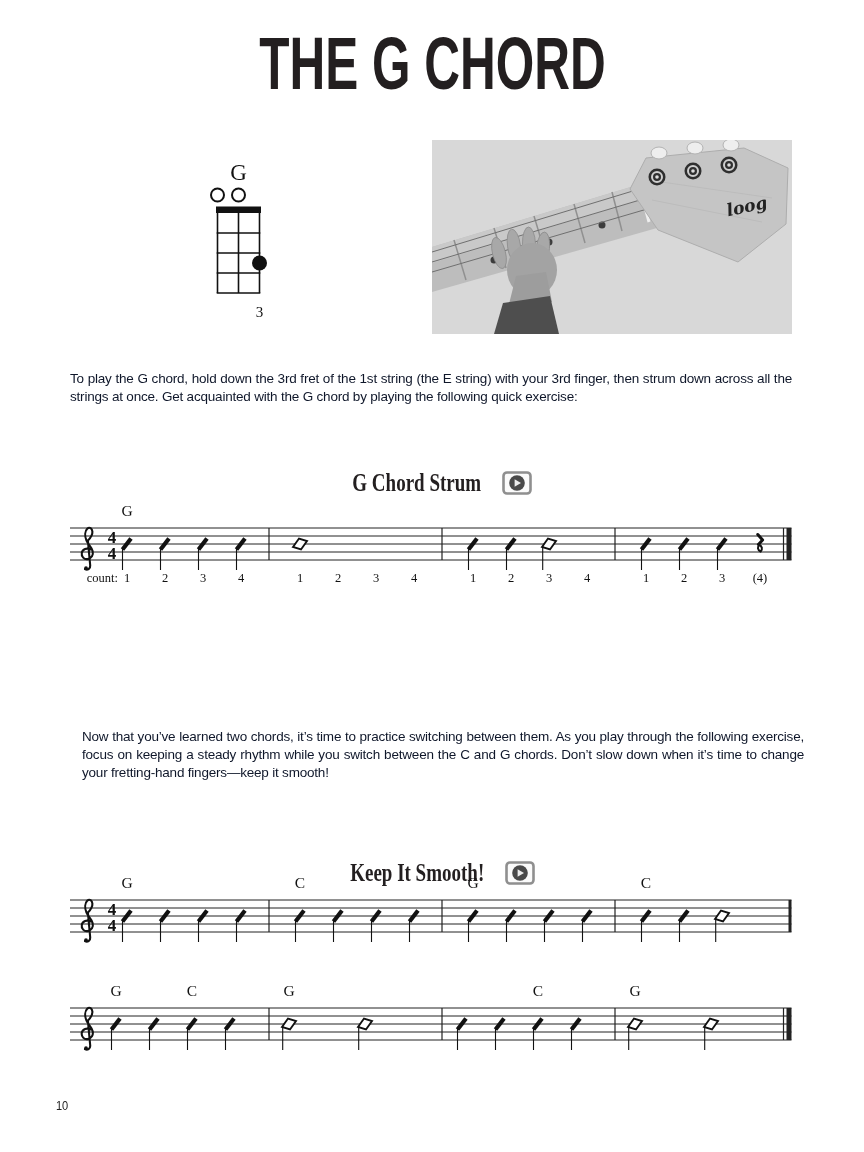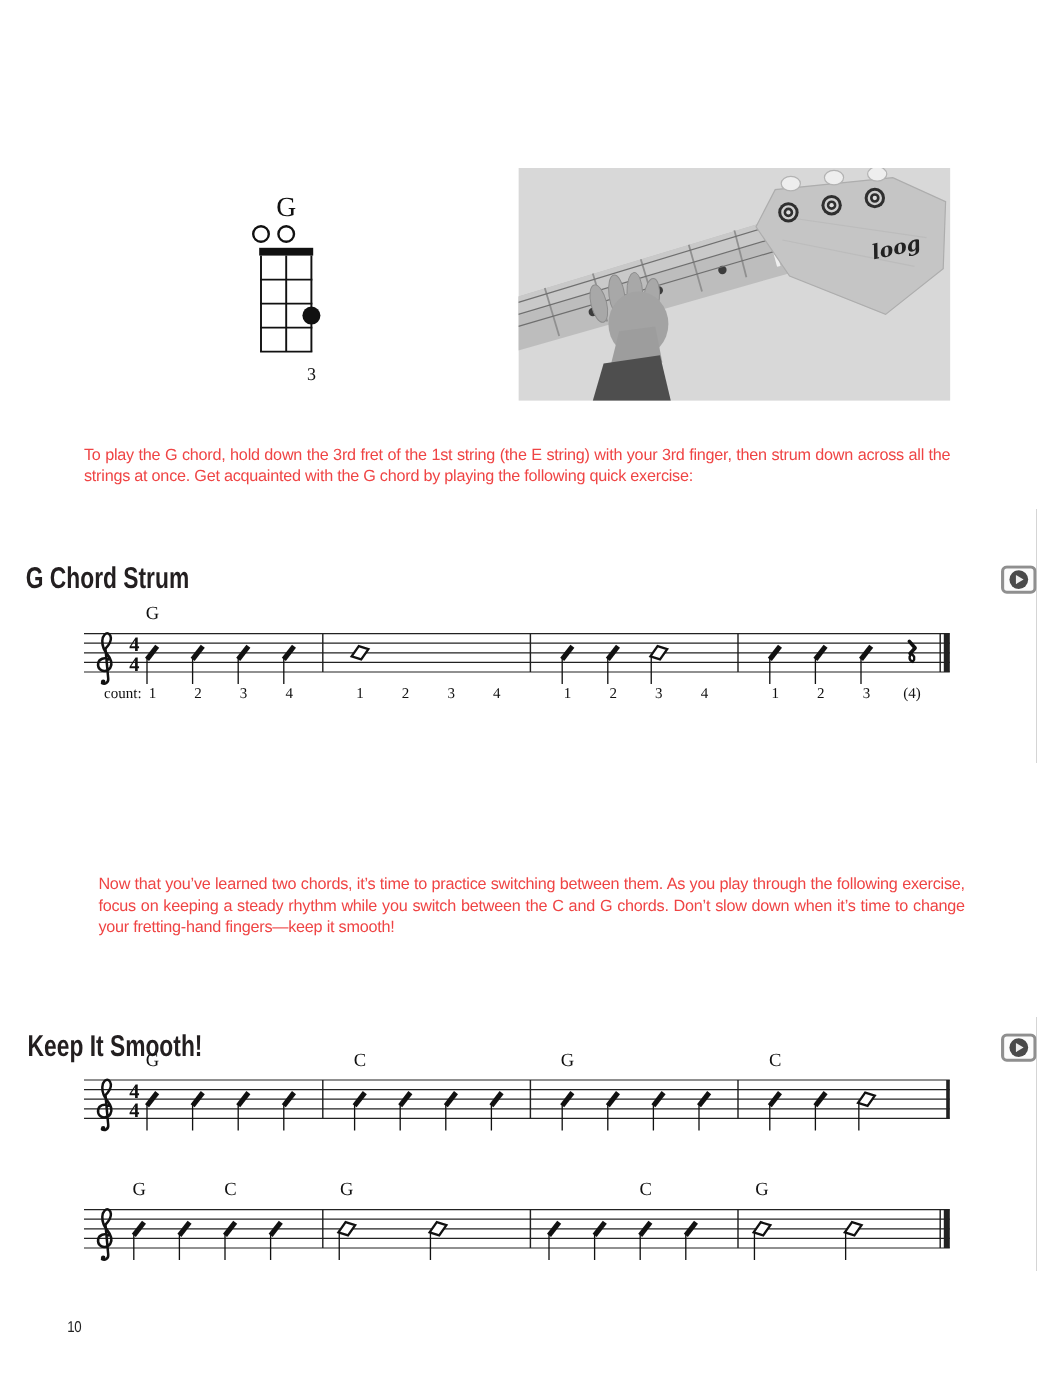--- a/index.html
+++ b/index.html
@@ -9,41 +9,44 @@
   
   .title-wrap{top:26px;left:0;width:864px;text-align:center;}
   .title{display:inline-block;font-weight:bold;font-size:75px;line-height:1;color:#231f20;
          transform:scaleX(0.66);transform-origin:center;letter-spacing:0px;white-space:nowrap;}
   
   .section-head{top:670px;left:70px;}
   .section-head span{display:inline-block;font-weight:bold;font-size:39px;line-height:1;color:#231f20;
          transform:scaleX(0.64);transform-origin:left center;white-space:nowrap;letter-spacing:0.5px;}
   
   .para{left:70px;width:722px;font-size:13.5px;line-height:18.2px;text-align:justify;
-        letter-spacing:-0.2px;color:#ef4444;}
-  
-  .ex-head{left:0;width:864px;display:flex;justify-content:space-between;align-items:center;}
+        letter-spacing:-0.2px;color:#0f172a;}
+  
+  .ex-head{left:0;width:864px;display:flex;justify-content:center;align-items:center;font-family:Liberation Serif, serif;}
   .ex-title{display:inline-block;font-weight:bold;font-size:25px;line-height:1;color:#231f20;
         transform:scaleX(0.76);transform-origin:center;white-space:nowrap;}
   .video-icon{flex:0 0 auto;}
   
   .tsig{font-family:"Liberation Serif",serif;font-weight:bold;font-size:17px;text-anchor:middle;fill:#111;}
   .chord{font-family:"Liberation Serif",serif;font-size:15.5px;text-anchor:middle;fill:#111;}
   .cnt{font-family:"Liberation Serif",serif;font-size:12.5px;text-anchor:middle;fill:#111;}
   .cnt-label{font-family:"Liberation Serif",serif;font-size:12.5px;text-anchor:end;fill:#111;}
   .cd-text{font-family:"Liberation Serif",serif;fill:#111;text-anchor:middle;}
   .page-num{left:56px;top:1098px;font-size:13px;letter-spacing:-0.3px;color:#222;
         transform:scaleX(0.85);transform-origin:left center;}
   svg{display:block;}
 </style>
 </head>
 <body>
 
 <div class="page">
 
+  <div class="abs title-wrap">
+    <span class="title">THE G CHORD</span>
+  </div>
 
   <svg class="abs" style="left:190px;top:158px;" width="110" height="168" viewBox="0 0 110 168">
     <text class="cd-text" x="48.5" y="22" font-size="23">G</text>
     <circle cx="27.5" cy="37" r="6.5" fill="none" stroke="#111" stroke-width="2"></circle>
     <circle cx="48.5" cy="37" r="6.5" fill="none" stroke="#111" stroke-width="2"></circle>
     <rect x="26" y="48.5" width="45" height="6.5" fill="#111"></rect>
 
     <line x1="27.5" y1="55" x2="27.5" y2="135" stroke="#111" stroke-width="1.6"></line>
     <line x1="48.5" y1="55" x2="48.5" y2="135" stroke="#111" stroke-width="1.6"></line>
     <line x1="69.5" y1="55" x2="69.5" y2="135" stroke="#111" stroke-width="1.6"></line>

